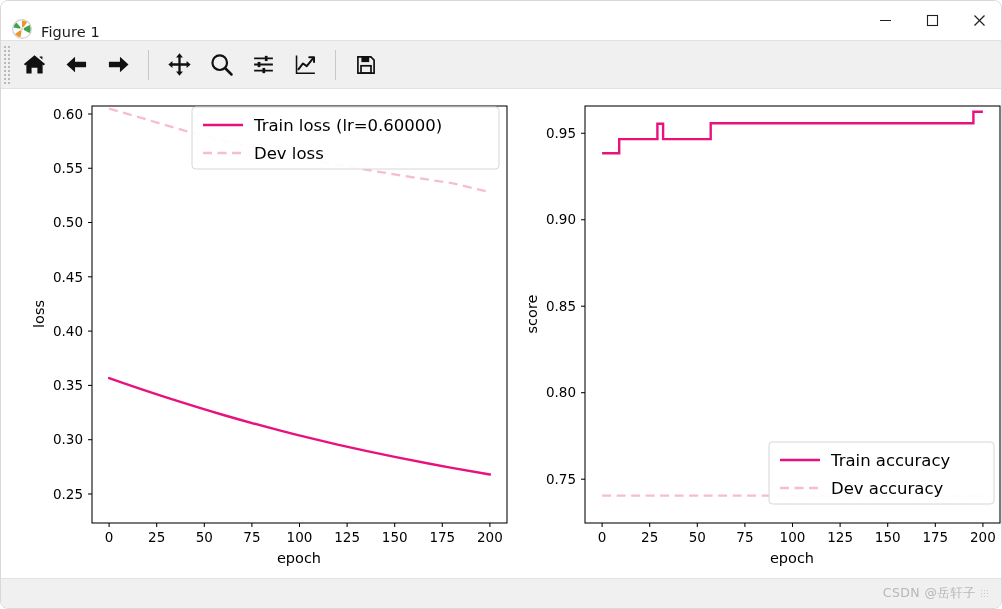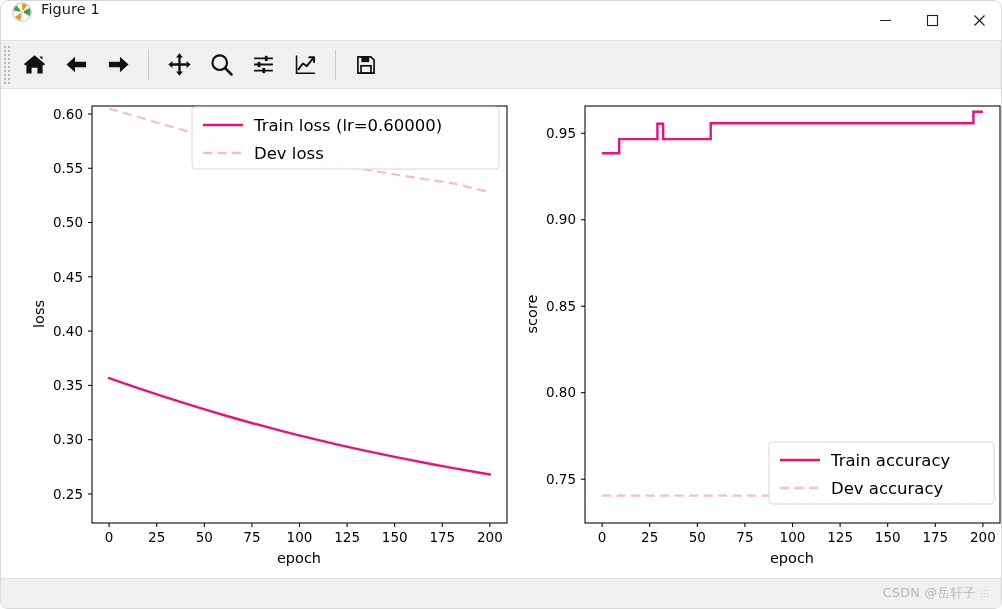--- a/index.html
+++ b/index.html
@@ -19,21 +19,21 @@
     border: 1px solid #d8d8d8;
     border-radius: 8px;
     overflow: hidden;
   }
 
   
   .titlebar {
     position: absolute; left: 0; top: 0;
     width: 1002px; height: 39px;
     background: #ffffff;
-    display: flex; align-items: flex-start;
+    display: flex; align-items: flex-end;
   }
   .title-icon {
     width: 22px; height: 22px;
     margin-left: 10px; margin-right: 8px;
     flex: 0 0 auto;
   }
   .title-text {
     font-size: 14.5px;
     color: #1b1b1b;
     letter-spacing: .1px;

